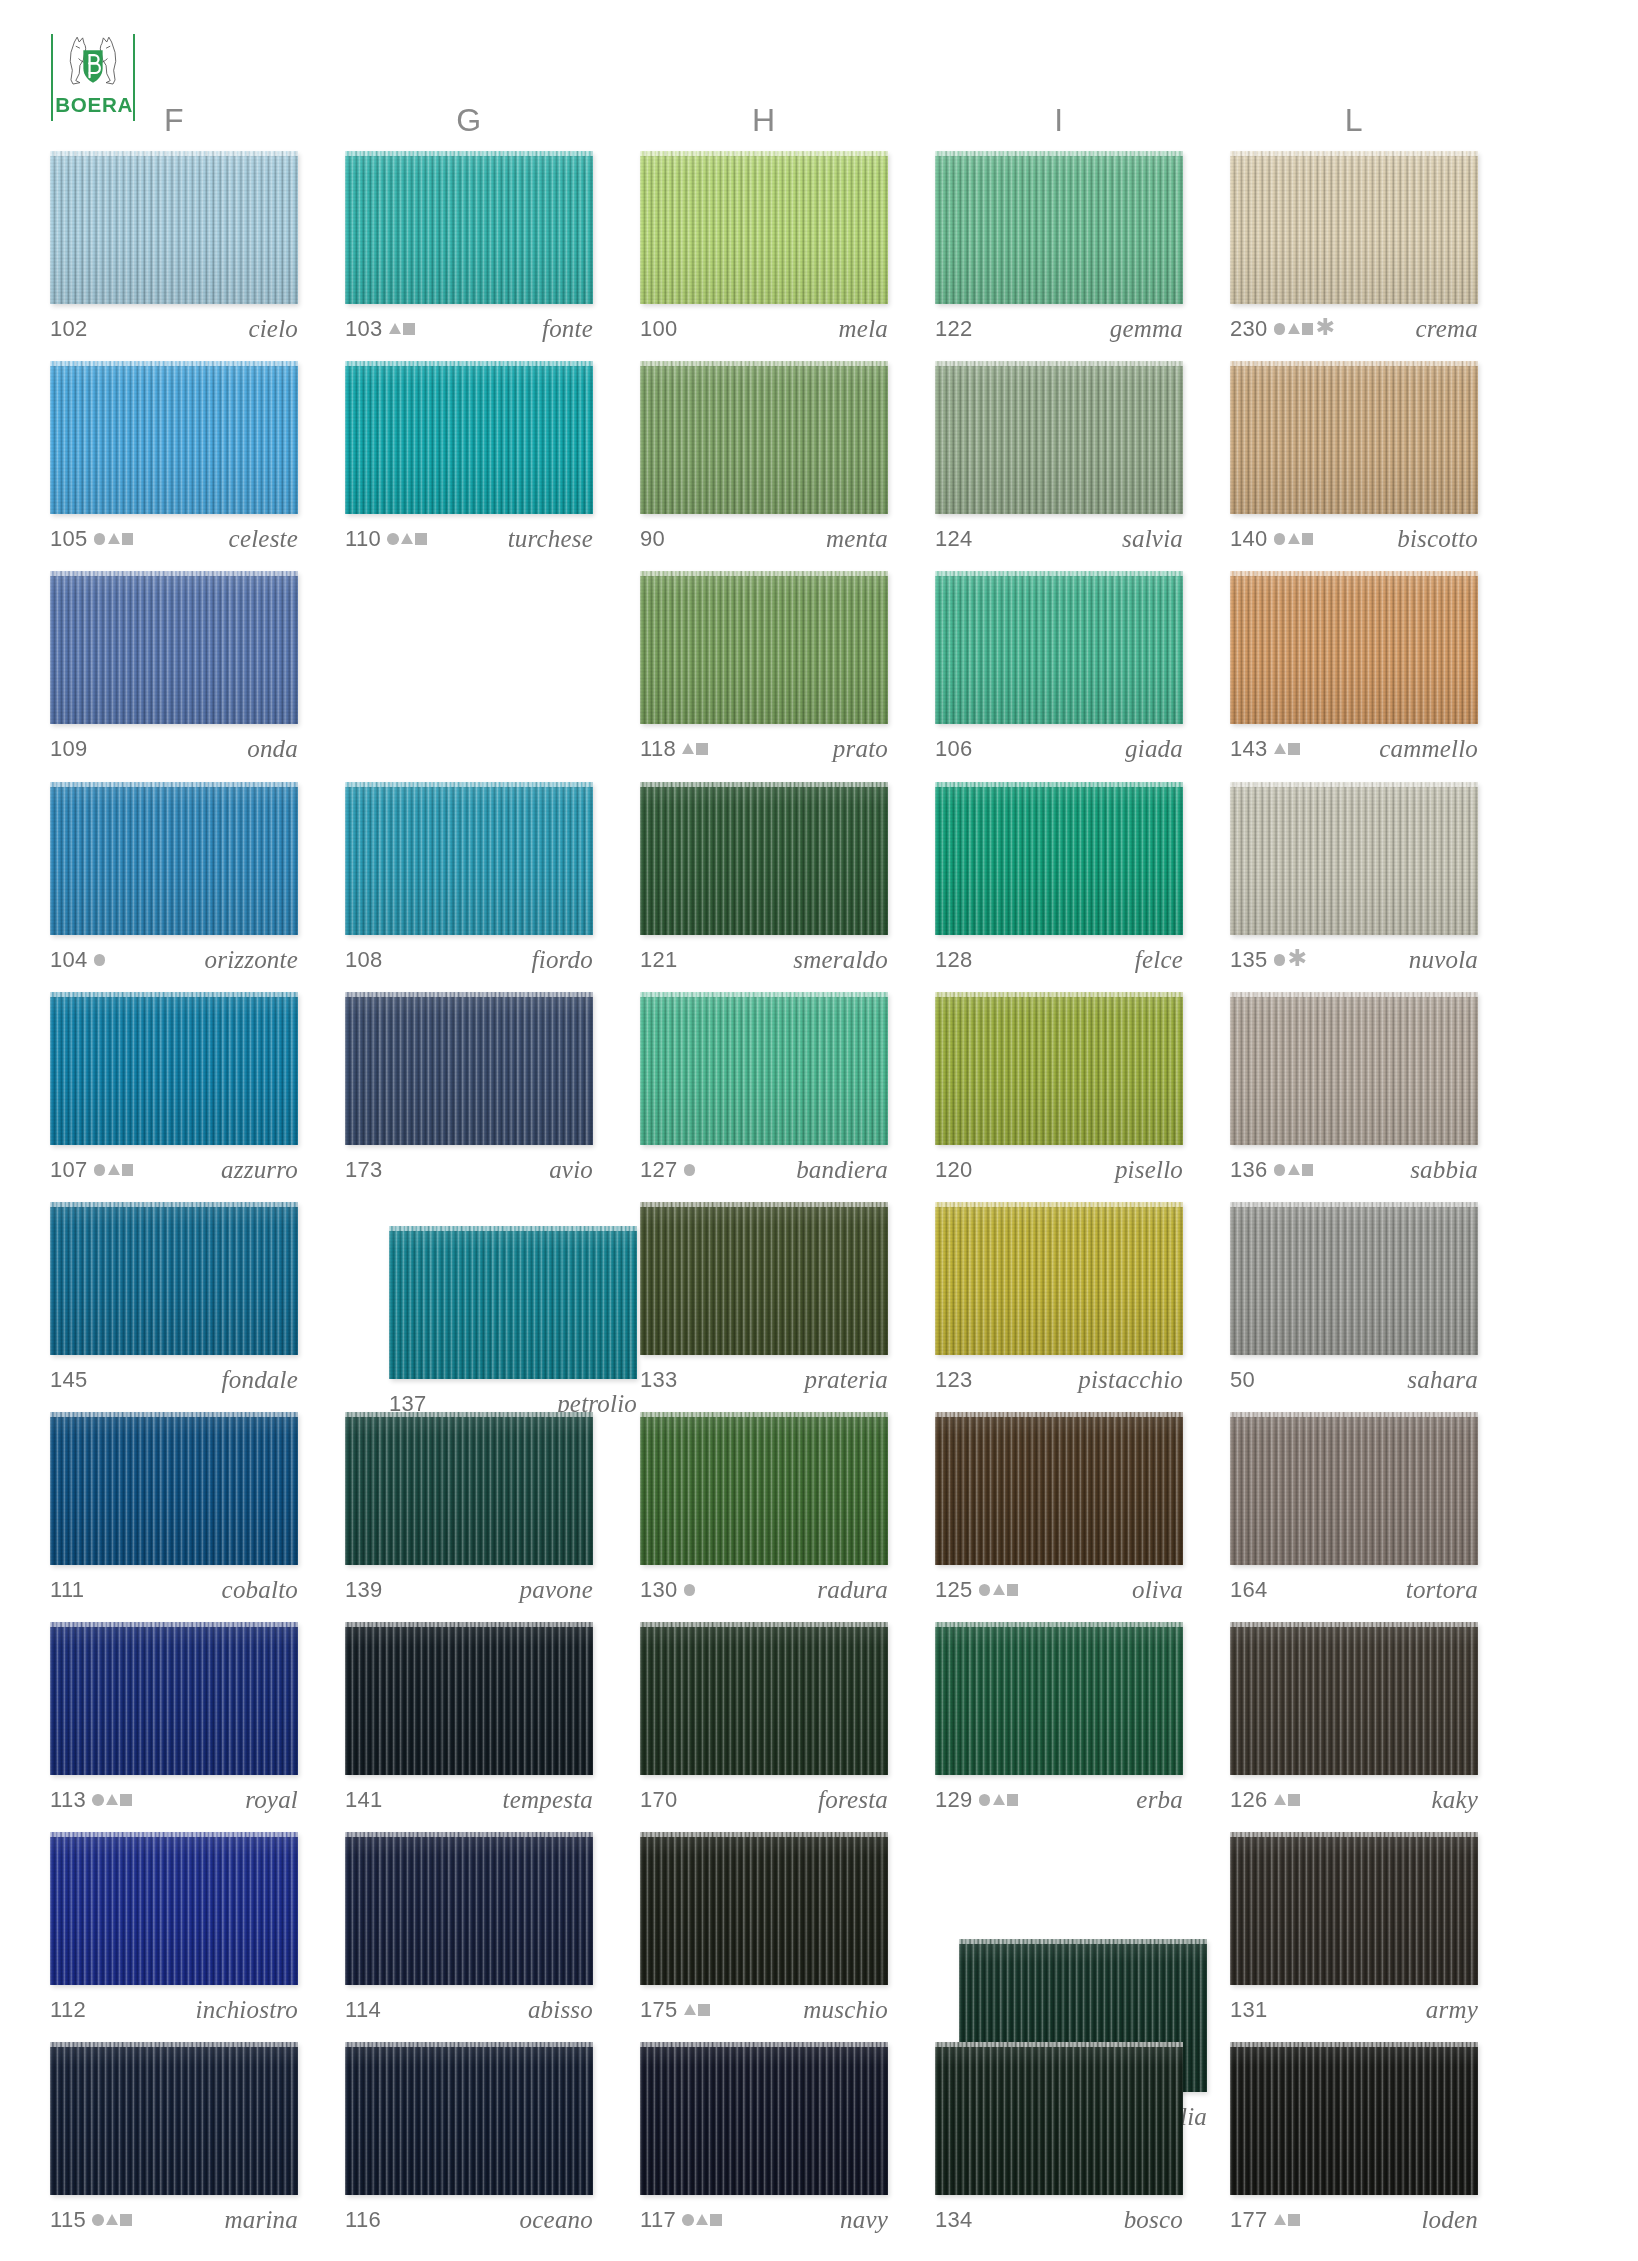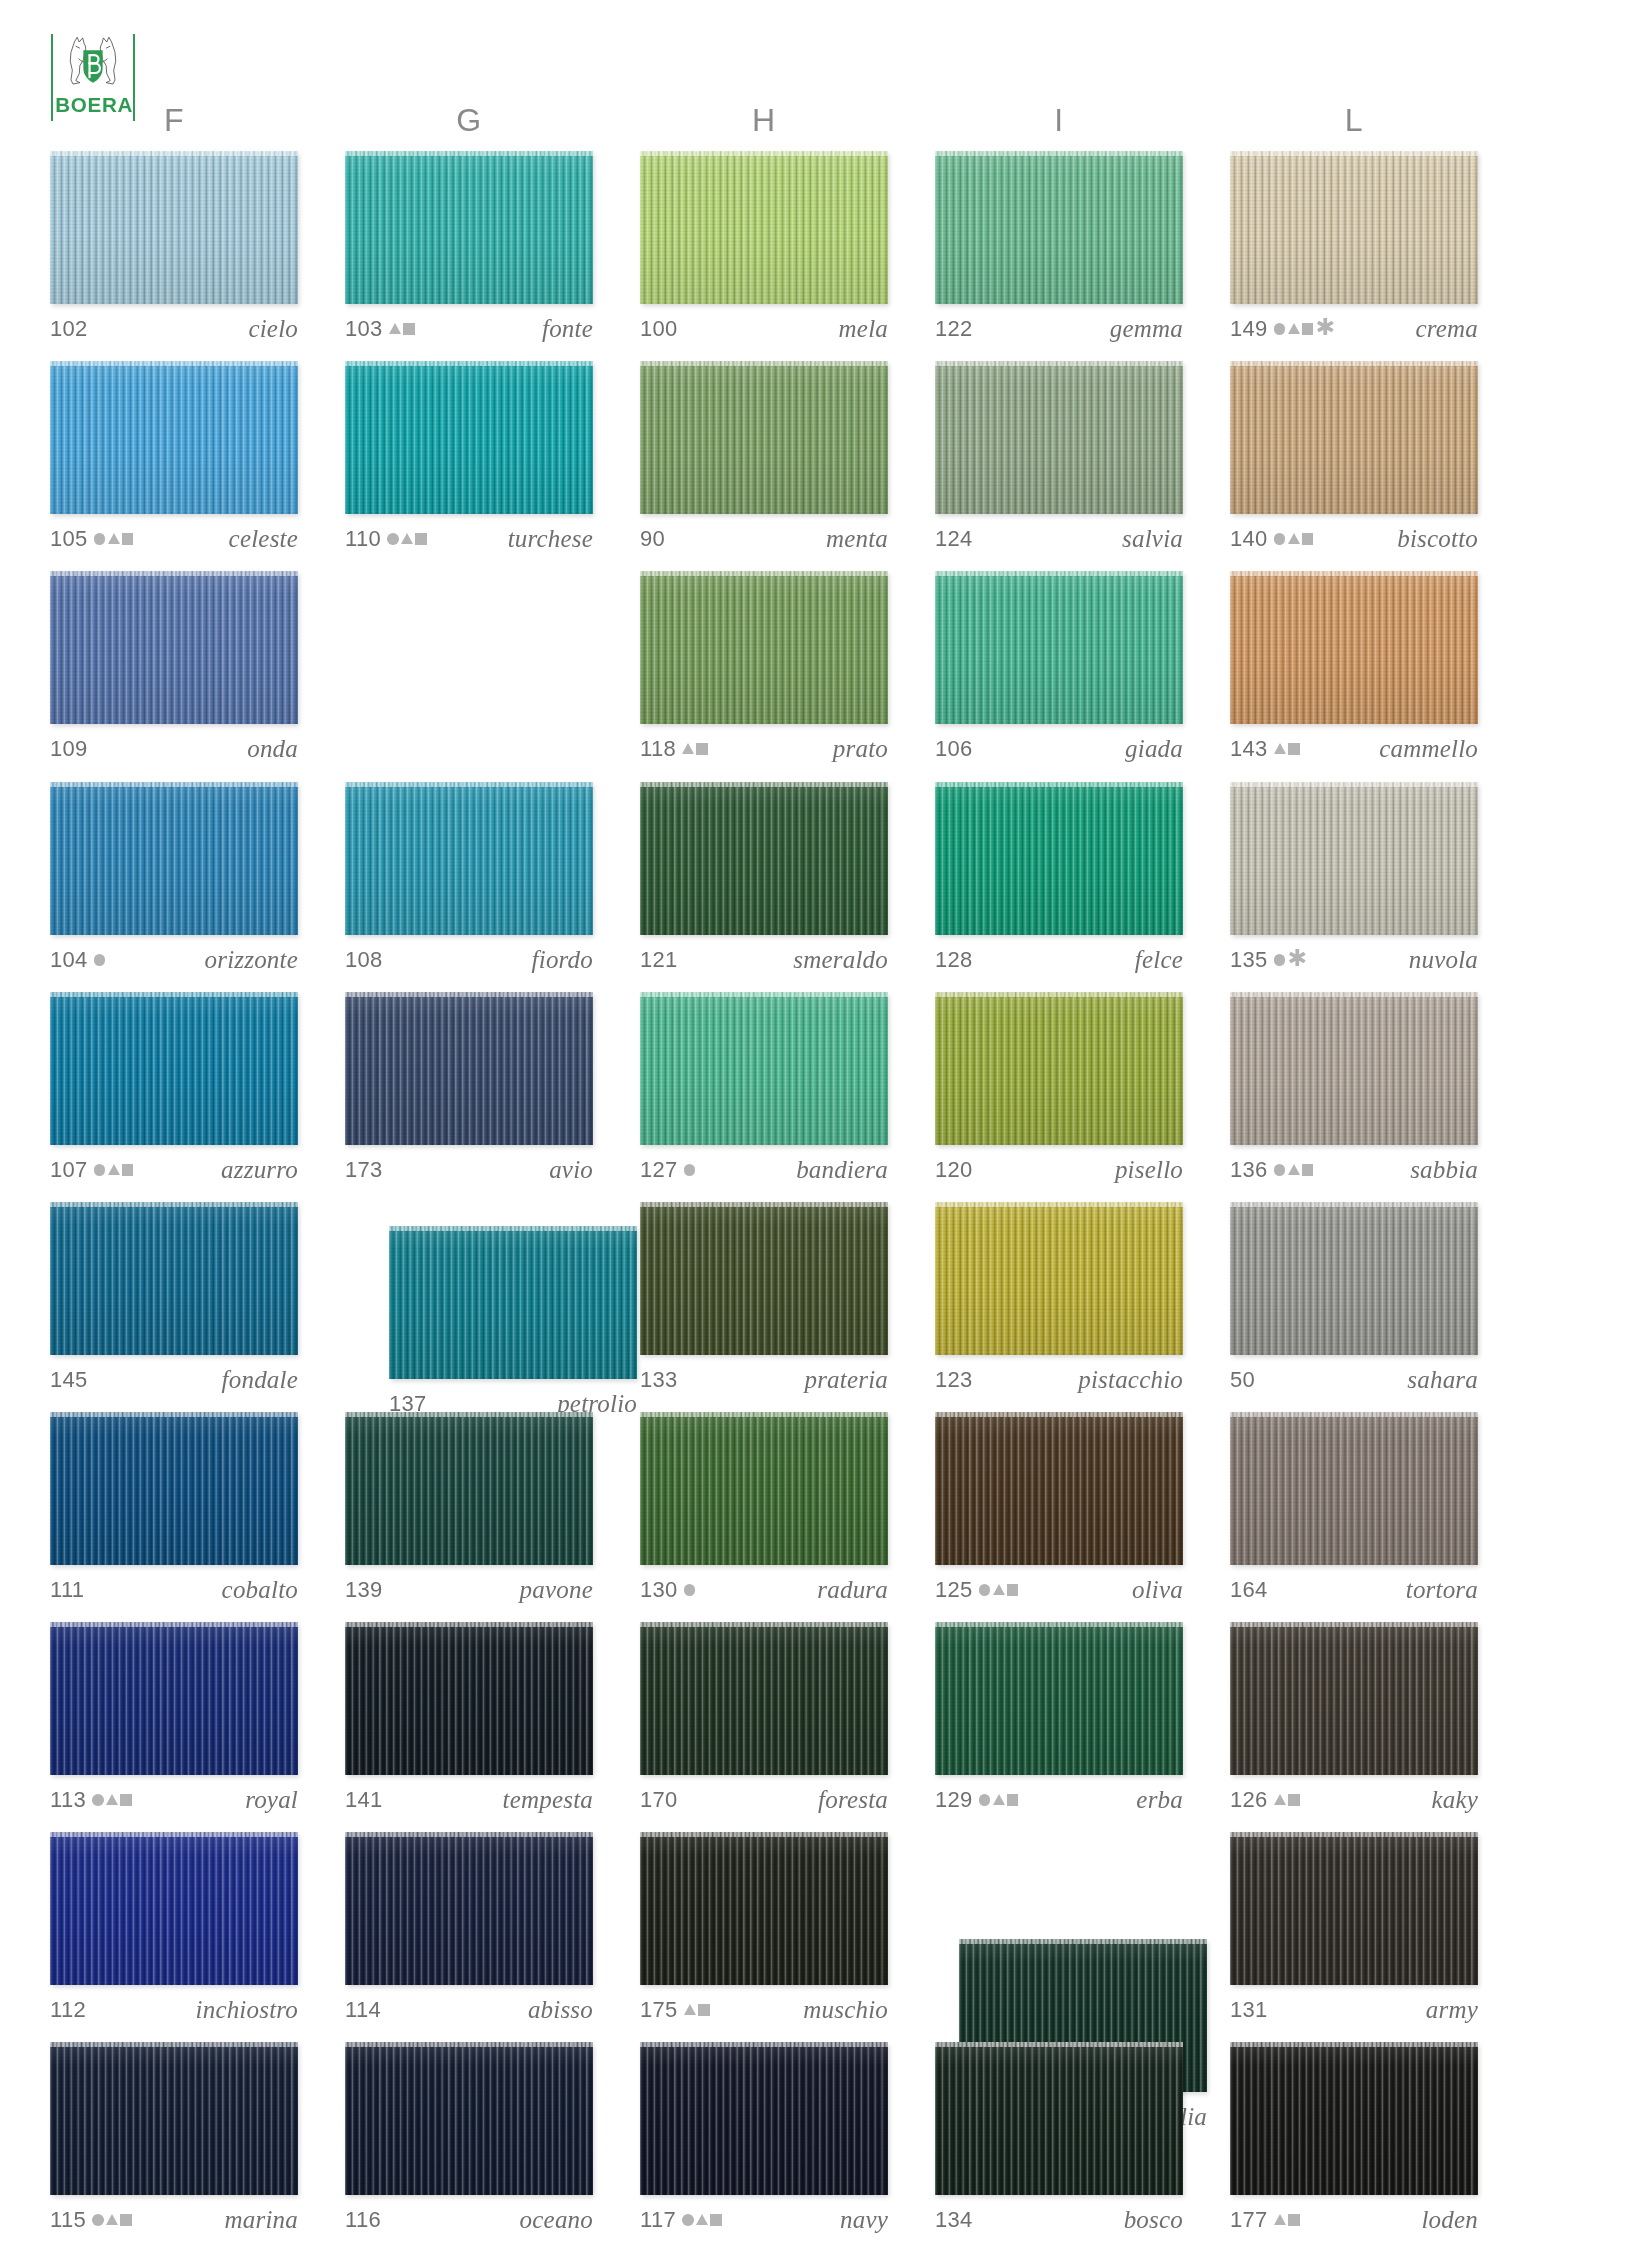--- a/index.html
+++ b/index.html
@@ -287,21 +287,21 @@
       </div>
       <div class="cell" style="left: 1230px; top: 151px;">
         <div class="swatch">
           <div class="base" style="background: rgb(221, 208, 178);"></div>
           <div class="rib"></div>
           <div class="weft"></div>
           <div class="sheen"></div>
           <div class="topfray"></div>
         </div>
         <div class="label">
-          <span class="code">149</span>
+          <span class="code">230</span>
           <span class="marks">
             <span class="mk circle"></span>
             <span class="mk triangle"></span>
             <span class="mk square"></span>
             <span class="mk asterisk">✱</span>
           </span>
           <span class="name">crema</span>
         </div>
       </div>
       <div class="cell" style="left: 50px; top: 361px;">

